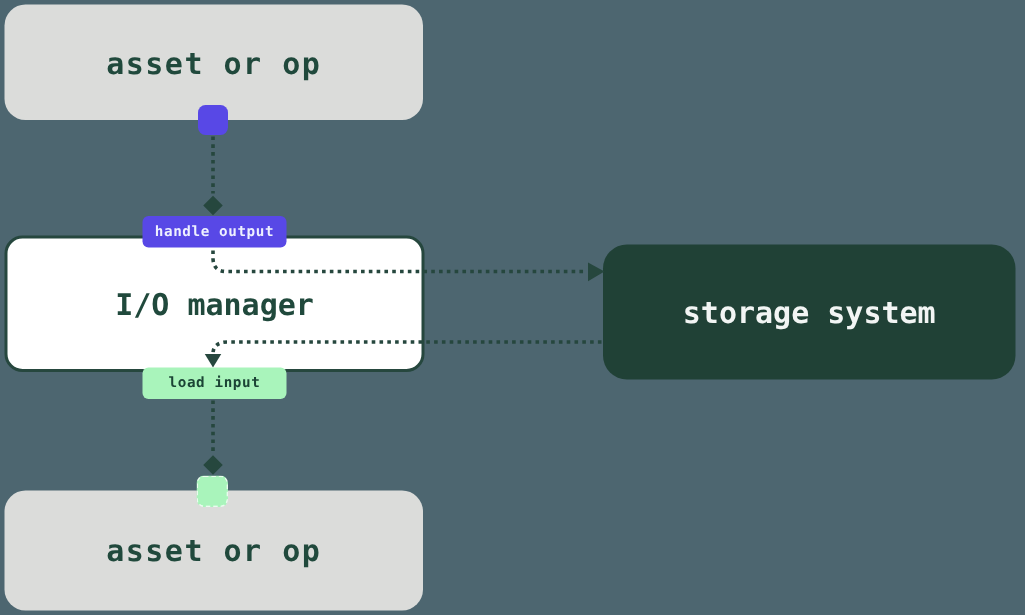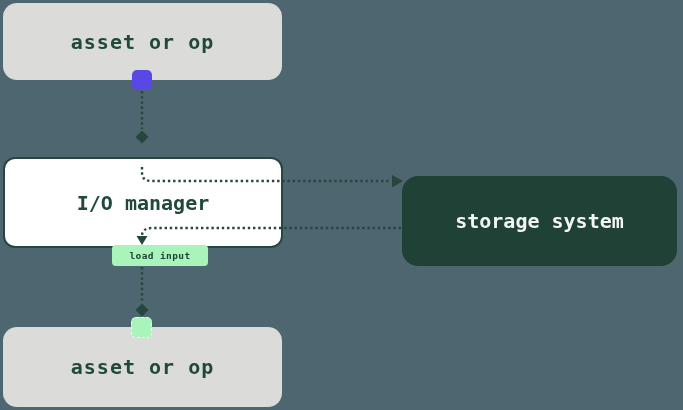--- a/index.html
+++ b/index.html
@@ -32,21 +32,21 @@
   .node-io {
     left: 3px; top: 157px; width: 280px; height: 91px;
     background: var(--io-fill, #ffffff);
     border: 2px solid var(--io-border, #26473e);
     border-radius: 12px;
     color: var(--node-text, #20493c);
     font-size: 20px;
     font-weight: bold;
   }
   .node-storage {
-    left: 402px; top: 176px; width: 275px; height: 90px;
+    left: 402px; top: 163px; width: 275px; height: 90px;
     background: var(--storage-fill, #204136);
     border-radius: 16px;
     color: var(--storage-text, #f2f5f4);
     font-size: 20px;
     font-weight: bold;
   }
   .overlay {
     position: absolute;
     left: 0; top: 0;
     width: 683px; height: 410px;
@@ -79,21 +79,21 @@
     z-index: 7;
     box-sizing: border-box;
     white-space: nowrap;
   }
   .badge-handle-output {
     left: 95px; top: 144px;
     background: var(--purple, #5848e6);
     color: var(--badge-purple-text, #eef0ff);
   }
   .badge-load-input {
-    left: 112px; top: 245px;
+    left: 95px; top: 245px;
     background: var(--mint, #a9f4bb);
     color: var(--badge-mint-text, #1b4435);
   }
 </style>
 </head>
 <body>
 
 <div class="stage">
 
   <div class="node node-gray node-asset-top">
@@ -123,17 +123,20 @@
     <path d="M401 228 H152 Q142 228 142 236" fill="none" stroke-width="2.4" stroke-dasharray="2.4 2.8" stroke="#26473e"></path>
     <path d="M136.5 236 L147.5 236 L142 245 Z" fill="#26473e"></path>
 
     <path d="M142 267 V302" fill="none" stroke-width="2.4" stroke-dasharray="2.4 2.8" stroke="#26473e"></path>
     <path d="M142 303.5 L148.5 310 L142 316.5 L135.5 310 Z" fill="#26473e"></path>
   </svg>
 
   <div class="port port-output"></div>
   <div class="port port-input"></div>
 
+  <div class="badge badge-handle-output">
+    <span>handle output</span>
+  </div>
   <div class="badge badge-load-input">
     <span>load input</span>
   </div>
 
 </div>
 
 </body></html>

